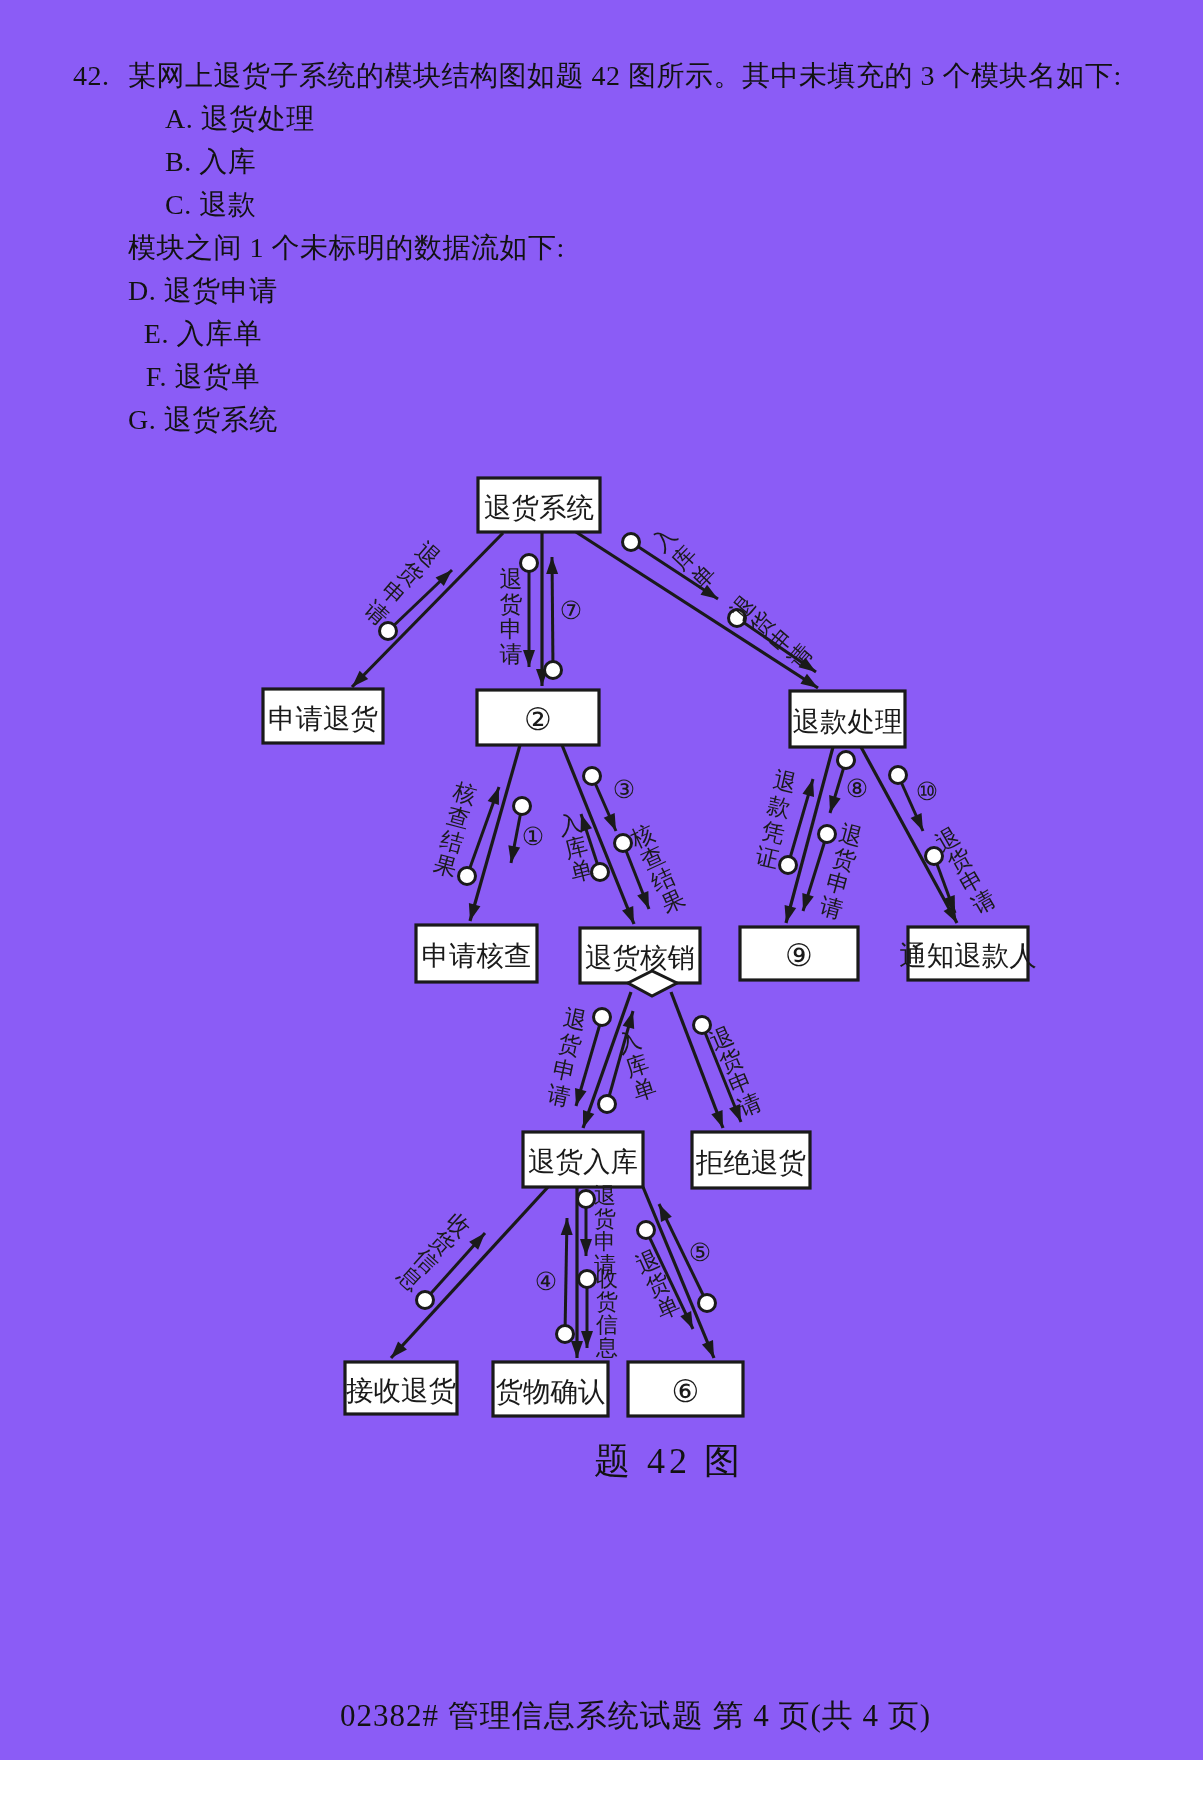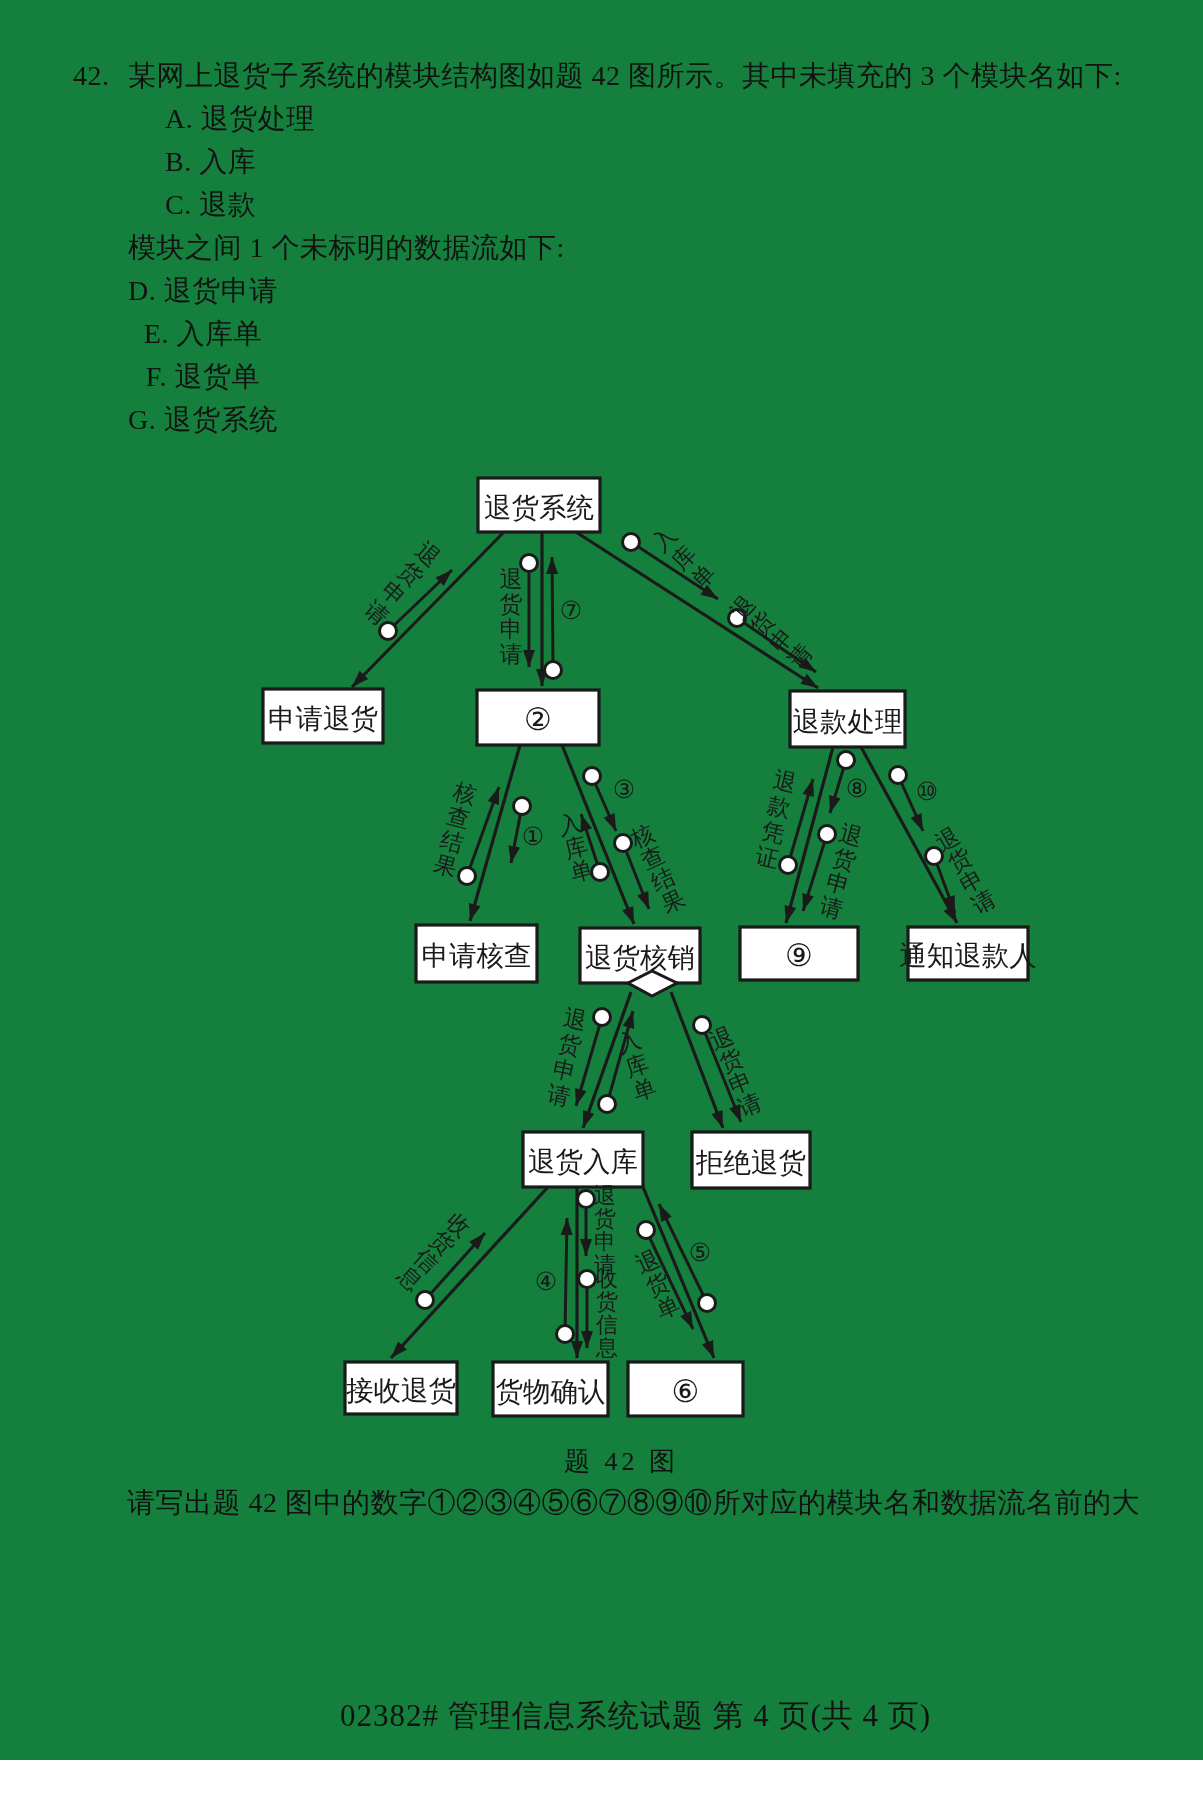--- a/index.html
+++ b/index.html
@@ -1,27 +1,27 @@
 <!DOCTYPE html>
 <html><head>
 <meta charset="utf-8">
 <style>
   html,body{margin:0;padding:0;background:#ffffff;}
   .page{
-    position:relative;width:1203px;height:1760px;background:#15803d;
+    position:relative;width:1203px;height:1760px;background:#8b5cf6;
     font-family:"Liberation Serif","DejaVu Serif",serif;color:#121212;
     overflow:hidden;
   }
   .txt{position:absolute;white-space:nowrap;font-size:28px;line-height:43px;letter-spacing:0.5px;}
   .qnum{left:73px;top:54px;}
   .qintro{left:128px;top:54px;}
   .optlist{left:128px;top:97px;margin-left:37px;}
   .dfintro{left:128px;top:226px;}
   .dflist{left:128px;top:269px;text-align:center;}
-  .caption{left:564px;top:1440px;width:180px;text-align:left;font-size:26px;letter-spacing:4px;}
+  .caption{left:564px;top:1440px;width:180px;text-align:right;font-size:36px;letter-spacing:4px;}
   .closing{left:127px;top:1481px;}
   .footer{left:340px;top:1694px;font-size:31px;letter-spacing:1px;}
   #diagram{position:absolute;left:0;top:0;}
   #diagram text{font-family:"Liberation Serif","DejaVu Serif",serif;fill:#1a1a1a;}
 </style>
 </head>
 <body>
 
 <div class="page">
   <div class="txt qnum">42.</div>
@@ -381,17 +381,16 @@
       <g>
         <text text-anchor="middle" dominant-baseline="central" font-size="23" transform="translate(647.831583923105,1262.161363558935) rotate(-24)">退</text>
         <text text-anchor="middle" dominant-baseline="central" font-size="23" transform="translate(658,1285) rotate(-24)">货</text>
         <text text-anchor="middle" dominant-baseline="central" font-size="23" transform="translate(668.168416076895,1307.838636441065) rotate(-24)">单</text>
       </g>
     </svg>
 
   <div class="txt caption">题 42 图</div>
 
   <div class="txt closing">
-    <div>请写出题 42 图中的数字①②③④⑤⑥⑦⑧⑨⑩所对应的模块名和数据流名前的大</div>
   </div>
 
   <div class="txt footer">02382# 管理信息系统试题 第 4 页(共 4 页)</div>
 </div>
 
 </body></html>

